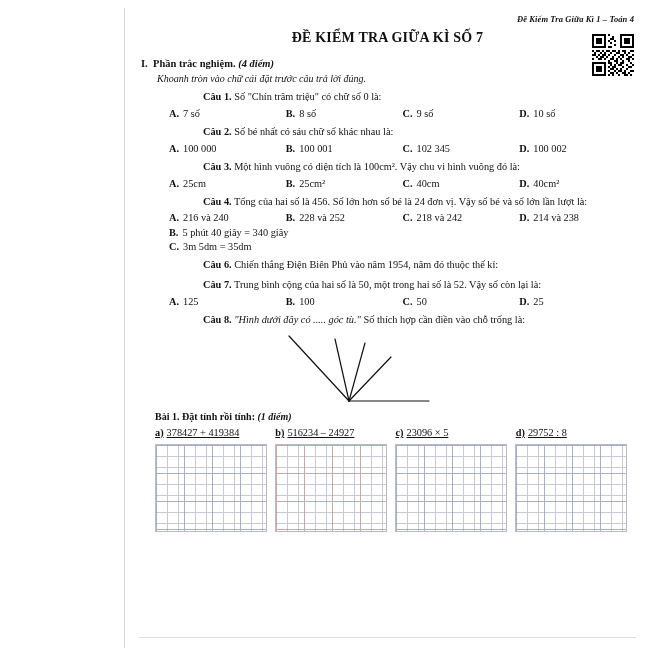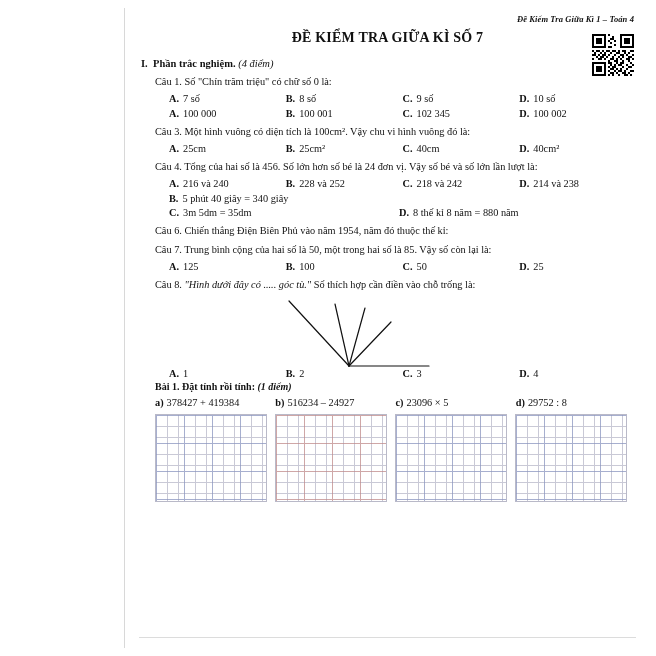--- a/index.html
+++ b/index.html
@@ -61,34 +61,34 @@
     width: 42px;
     height: 42px;
   }
   .qr svg { display: block; }
 
   .section-title {
     font-size: 10.5px;
     margin: 12px 0 0 2px;
   }
   .section-title b { font-weight: bold; }
-  .section-title i { font-style: italic; font-weight: normal; }
+  .section-title i { font-style: italic; font-weight: bold; }
 
   .instruction {
     font-style: italic;
     font-size: 10px;
     margin: 4px 0 0 18px;
   }
 
   .q {
     font-size: 10.3px;
     margin: 7px 0 0 16px;
     line-height: 1.25;
   }
-  .q .lbl { font-weight: normal; }
+  .q .lbl { font-weight: bold; margin-left: 48px; }
   .q i { font-style: italic; }
 
   .opts {
     display: flex;
     font-size: 10.3px;
     margin: 4px 0 0 30px;
   }
   .opts .opt { display: block; }
   .opts .opt b { font-weight: bold; margin-right: 4px; }
   .w-4 .opt { width: 120px; }
@@ -105,21 +105,21 @@
     font-weight: bold;
     margin: 2px 0 0 16px;
   }
   .bai i { font-style: italic; font-weight: bold; }
 
   .calc-row {
     display: flex;
     font-size: 10.3px;
     margin: 5px 0 0 16px;
   }
-  .calc-row .cell { width: 122px; }
+  .calc-row .cell { width: 122px; text-decoration: underline; }
   .calc-row .cell b { font-weight: bold; margin-right: 3px; }
 
   .grids {
     display: flex;
     margin: 6px 0 0 16px;
     gap: 8px;
   }
   .grid-box {
     width: 112px;
     height: 88px;
@@ -269,32 +269,37 @@
         </g>
       </svg>
     </div>
 
     <div class="section-title">
       <b>I.</b>
       &nbsp;<b>Phần trắc nghiệm.</b>
       <i>(4 điểm)</i>
     </div>
 
+    <div class="instruction">Khoanh tròn vào chữ cái đặt trước câu trả lời đúng.</div>
 
     <div class="q">
       <span class="lbl">Câu 1.</span>
       <span>Số "Chín trăm triệu" có chữ số 0 là:</span>
     </div>
     <div class="opts w-4">
       <span class="opt"><b>A.</b><span>7 số</span></span>
       <span class="opt"><b>B.</b><span>8 số</span></span>
       <span class="opt"><b>C.</b><span>9 số</span></span>
       <span class="opt"><b>D.</b><span>10 số</span></span>
     </div>
 
+    <div class="q">
+      <span class="lbl">Câu 2.</span>
+      <span>Số bé nhất có sáu chữ số khác nhau là:</span>
+    </div>
     <div class="opts w-4">
       <span class="opt"><b>A.</b><span>100 000</span></span>
       <span class="opt"><b>B.</b><span>100 001</span></span>
       <span class="opt"><b>C.</b><span>102 345</span></span>
       <span class="opt"><b>D.</b><span>100 002</span></span>
     </div>
 
     <div class="q">
       <span class="lbl">Câu 3.</span>
       <span>Một hình vuông có diện tích là 100cm². Vậy chu vi hình vuông đó là:</span>
@@ -315,31 +320,30 @@
       <span class="opt"><b>B.</b><span>228 và 252</span></span>
       <span class="opt"><b>C.</b><span>218 và 242</span></span>
       <span class="opt"><b>D.</b><span>214 và 238</span></span>
     </div>
 
     <div class="opts w-2">
       <span class="opt"><b>B.</b><span>5 phút 40 giây = 340 giây</span></span>
     </div>
     <div class="opts w-2 tight">
       <span class="opt"><b>C.</b><span>3m 5dm = 35dm</span></span>
-      <span class="opt"><b>D.</b><span>8 thế kỉ 8 năm = 880 năm</span></span>
     </div>
 
     <div class="q">
       <span class="lbl">Câu 6.</span>
       <span>Chiến thắng Điện Biên Phủ vào năm 1954, năm đó thuộc thế kỉ:</span>
     </div>
 
     <div class="q">
       <span class="lbl">Câu 7.</span>
-      <span>Trung bình cộng của hai số là 50, một trong hai số là 85. Vậy số còn lại là:</span>
+      <span>Trung bình cộng của hai số là 50, một trong hai số là 52. Vậy số còn lại là:</span>
     </div>
     <div class="opts w-4">
       <span class="opt"><b>A.</b><span>125</span></span>
       <span class="opt"><b>B.</b><span>100</span></span>
       <span class="opt"><b>C.</b><span>50</span></span>
       <span class="opt"><b>D.</b><span>25</span></span>
     </div>
 
     <div class="q">
       <span class="lbl">Câu 8.</span>
@@ -351,26 +355,20 @@
         <g stroke="#111" stroke-width="1.2" fill="none" stroke-linecap="round">
           <line x1="210" y1="70" x2="150" y2="5"></line>
           <line x1="210" y1="70" x2="196" y2="8"></line>
           <line x1="210" y1="70" x2="226" y2="12"></line>
           <line x1="210" y1="70" x2="252" y2="26"></line>
           <line x1="210" y1="70" x2="290" y2="70"></line>
         </g>
       </svg>
     </div>
 
-    <div class="opts w-4" style="margin-top:-6px">
-      <span class="opt"><b>A.</b><span>1</span></span>
-      <span class="opt"><b>B.</b><span>2</span></span>
-      <span class="opt"><b>C.</b><span>3</span></span>
-      <span class="opt"><b>D.</b><span>4</span></span>
-    </div>
 
 
     <div class="bai">
       <span>Bài 1.</span>
       <span>Đặt tính rồi tính:</span>
       <i>(1 điểm)</i>
     </div>
 
     <div class="calc-row">
       <span class="cell"><b>a)</b><span>378427 + 419384</span></span>

